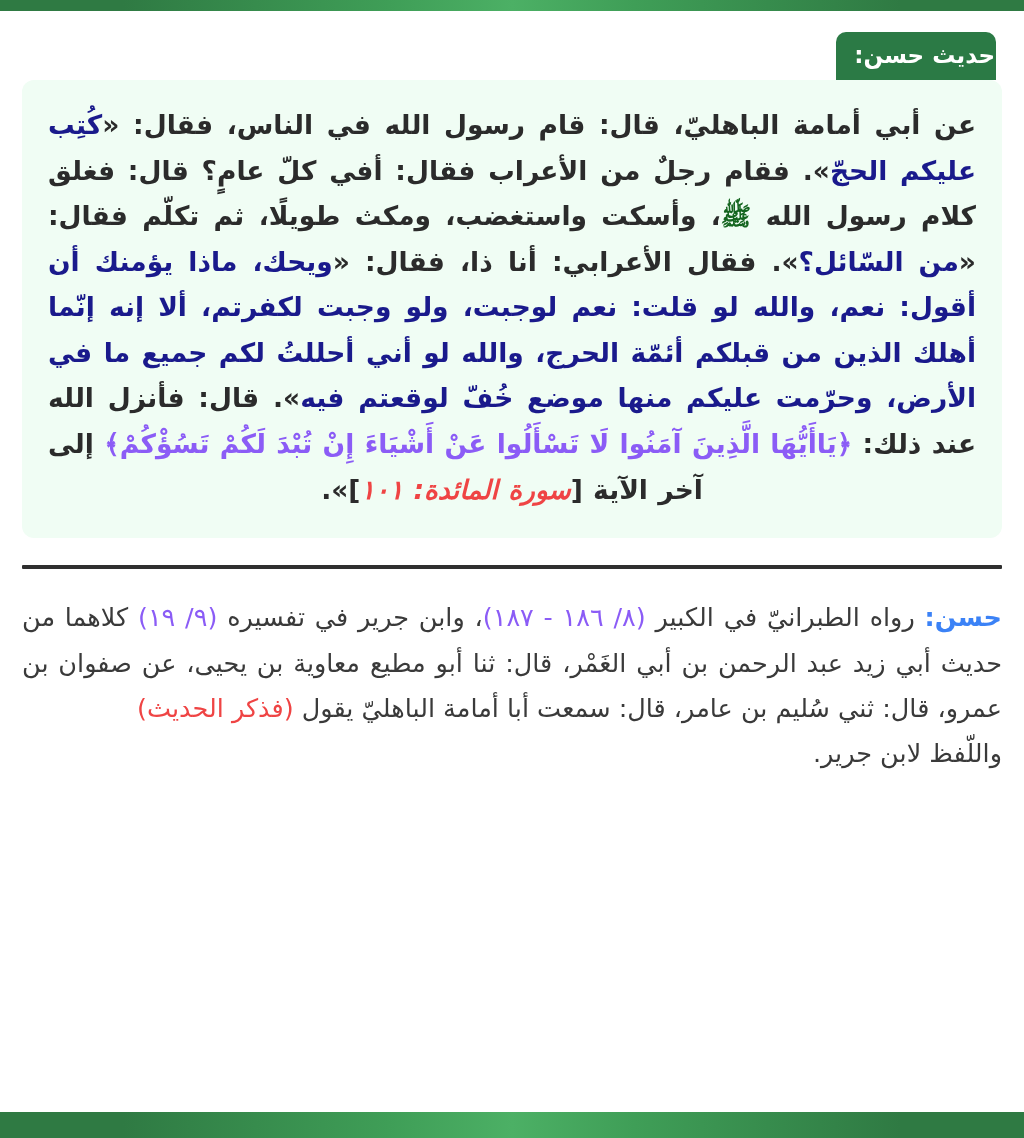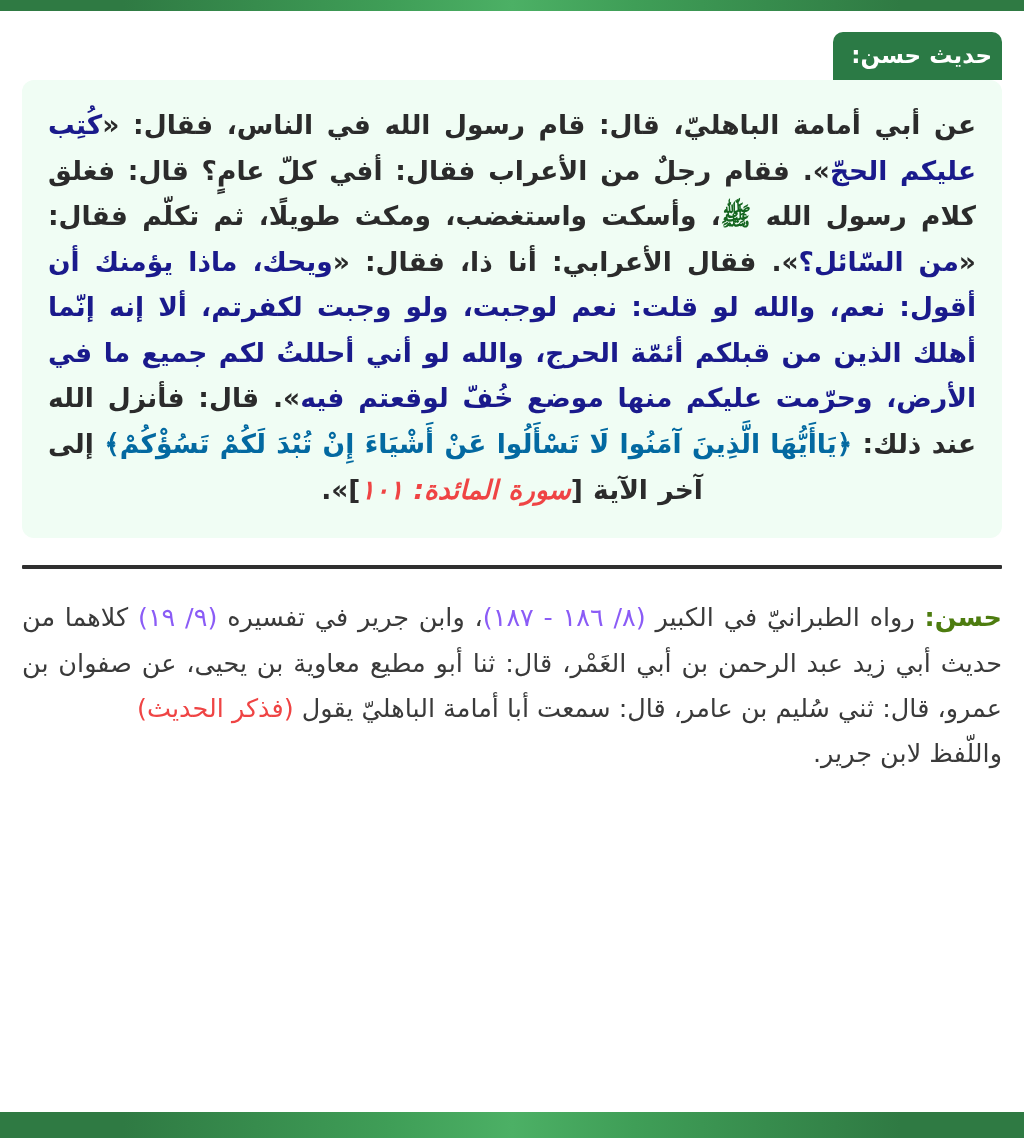--- a/index.html
+++ b/index.html
@@ -47,23 +47,23 @@
     display: flex;
     justify-content: flex-start;
     padding-top: 21px;
   }
   .grade-badge {
     background: #2b7a45;
     color: #ffffff;
     font-size: 23px;
     font-weight: bold;
     line-height: 1;
-    padding: 12px 10px 13px 18px;
+    padding: 12px 1px 13px 18px;
     border-radius: 10px 10px 0 0;
-    margin-right: 0;
+    margin-right: 6px;
     letter-spacing: 0;
     white-space: nowrap;
   }
 
   
   .hadith-box {
     background: #f0fdf4;
     border-radius: 12px;
     padding: 22px 26px 26px 26px;
     box-sizing: border-box;
@@ -72,21 +72,21 @@
   .hadith-text {
     font-size: 26.5px;
     font-weight: bold;
     line-height: 1.72;
     color: #2b2b2b;
     text-align: justify;
     text-align-last: center;
     word-spacing: 1px;
   }
   .hadith-text .q-blue   { color: #1a1a8c; }
-  .hadith-text .ayah     { color: #0369a1; }
+  .hadith-text .ayah     { color: #8b5cf6; }
   .hadith-text .surah-ref{ color: #ef4444; font-style: italic; }
   .salla {
     color: #14651f;
     font-size: 0.95em;
   }
 
   
   .divider {
     height: 4px;
     background: #2f2f2f;
@@ -98,21 +98,21 @@
   
   .takhreej {
     margin-top: 26px;
     font-size: 25.5px;
     line-height: 1.78;
     color: #3a3a3a;
     text-align: justify;
     text-align-last: right;
   }
   .takhreej .grade-word {
-    color: #4d7c0f;
+    color: #3b82f6;
     font-weight: bold;
   }
   .takhreej .ref-green {
     color: #8b5cf6;
   }
   .takhreej .note-green {
     color: #ef4444;
   }
   .takhreej .last-line {
     display: block;

